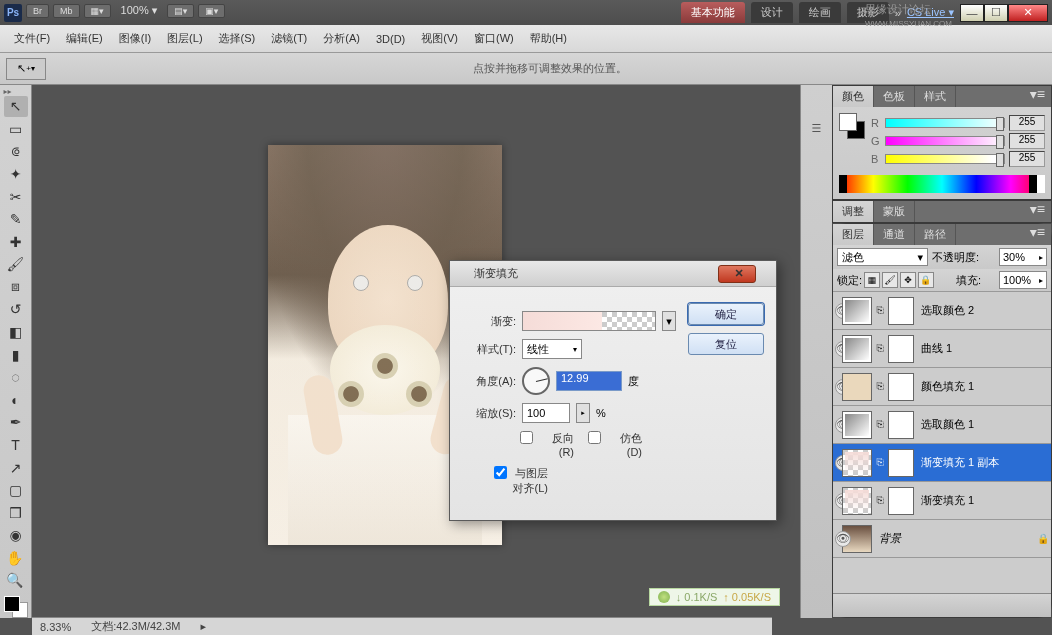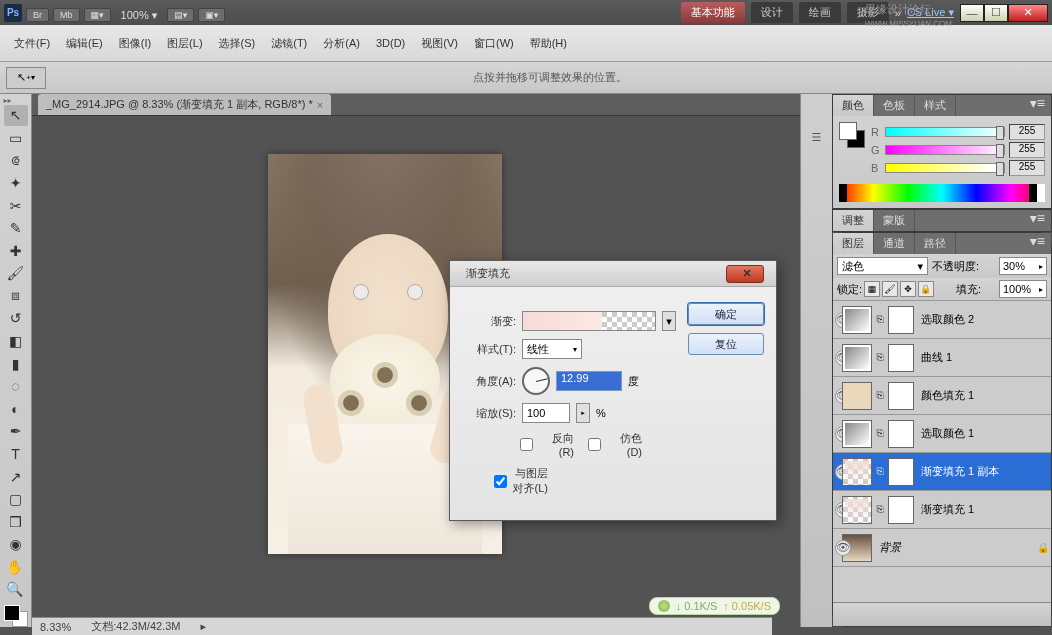--- a/index.html
+++ b/index.html
@@ -1,34 +1,34 @@
 <!DOCTYPE html>
 <html><head>
 <meta charset="utf-8">
 <style>
 * { margin: 0; padding: 0; box-sizing: border-box; font-family: "Microsoft YaHei", Tahoma, sans-serif; font-size: 11px; }
 body { width: 1052px; height: 635px; background: #535353; overflow: hidden; position: relative; }
 
 
 .titlebar { height: 25px; background: linear-gradient(#5a5a5a,#4d4d4d); display: flex; align-items: center; justify-content: space-between; padding: 0 4px; }
-.tb-left { display: flex; align-items: flex-end; gap: 4px; }
+.tb-left { display: flex; align-items: flex-start; gap: 4px; }
 .ps-icon { width: 18px; height: 18px; background: #1a2b4a; color: #8ab4f8; font-weight: bold; display: flex; align-items: center; justify-content: center; font-size: 10px; border-radius: 2px; }
 .tb-btn { background: #6d6d6d; border: 1px solid #444; color: #ddd; padding: 1px 6px; font-size: 9px; border-radius: 2px; }
 .zoom-sel { color: #ddd; padding: 0 6px; }
 .tb-right { display: flex; align-items: center; gap: 6px; }
 .workspace-tab { padding: 3px 10px; color: #ccc; background: #3a3a3a; border-radius: 3px 3px 0 0; }
 .workspace-tab.active { background: linear-gradient(#b85d5d,#8a3a3a); color: #fff; }
 .cslive { color: #9bc4ff; text-decoration: underline; }
 .win-btn { width: 24px; height: 18px; border: 1px solid #222; display: inline-flex; align-items: center; justify-content: center; color: #444; }
 .win-min { background: linear-gradient(#fff,#d0d0b0); }
 .win-max { background: linear-gradient(#fff,#d0d0b0); }
 .win-close { background: linear-gradient(#f88,#c02020); color: #fff; width: 40px; }
 .watermark { position: absolute; top: 2px; right: 100px; color: #999; font-size: 10px; }
 
-.menubar { height: 37px; background: linear-gradient(#e8e8e8,#d8d8d8); display: flex; align-items: center; padding: 0 6px; gap: 0; border-bottom: 1px solid #999; }
+.menubar { height: 28px; background: linear-gradient(#e8e8e8,#d8d8d8); display: flex; align-items: center; padding: 0 6px; gap: 0; border-bottom: 1px solid #999; }
 .menu-item { padding: 2px 8px; color: #333; }
 
 .optionsbar { height: 32px; background: linear-gradient(#d6d6d6,#c8c8c8); display: flex; align-items: center; padding: 0 6px; border-bottom: 1px solid #888; }
 .tool-preset { width: 40px; height: 22px; background: #ccc; border: 1px solid #888; display: flex; align-items: center; justify-content: center; margin-right: 8px; }
 .opt-text { flex: 1; text-align: center; color: #555; }
 
 
 .main { display: flex; height: calc(100% - 102px); }
 .toolbox { width: 32px; background: linear-gradient(#d2d2d2,#c8c8c8); display: flex; flex-direction: column; align-items: center; padding-top: 2px; border-right: 1px solid #888; }
 .tool { width: 24px; height: 22px; margin: 1px 0; display: flex; align-items: center; justify-content: center; color: #333; font-size: 14px; border-radius: 2px; cursor: pointer; }
@@ -51,21 +51,21 @@
 .mask { position: absolute; top: 180px; left: 62px; width: 110px; height: 90px; background: radial-gradient(ellipse, #faf6ec 0%, #f0e8d4 80%); border-radius: 50%; }
 .filter { position: absolute; width: 26px; height: 26px; background: radial-gradient(circle, #6a5438 40%, #d0c8a8 45%, #d0c8a8 100%); border-radius: 50%; }
 .filter.l { bottom: 8px; left: 8px; }
 .filter.r { bottom: 8px; right: 8px; }
 .filter.c { top: 28px; left: 42px; }
 .hands { position: absolute; top: 230px; left: 40px; width: 30px; height: 80px; background: #f0dcc8; border-radius: 20px; transform: rotate(-10deg); }
 .hands.r2 { left: auto; right: 35px; transform: rotate(15deg); }
 .body { position: absolute; bottom: 0; left: 20px; right: 20px; height: 130px; background: linear-gradient(#f8f4ee,#ece4d8); }
 .oh { position:absolute; inset:0; background:linear-gradient(rgba(255,248,232,.25),rgba(255,248,232,.1)); }
 
-.status-net { position: absolute; bottom: 12px; right: 20px; background: #eef6e8; border: 1px solid #b8d8a0; border-radius: 8px; padding: 2px 8px; color: #5a7a48; font-size: 10px; display:flex; gap:6px; align-items:center;}
+.status-net { position: absolute; bottom: 12px; right: 20px; background: #eef6e8; border: 1px solid #b8d8a0; border-radius: 0; padding: 2px 8px; color: #5a7a48; font-size: 10px; display:flex; gap:6px; align-items:center;}
 .status-net .g { width:12px;height:12px;background:radial-gradient(#c0e080,#80b050);border-radius:50%;}
 
 .bottom-status { position:absolute; bottom:0; left:32px; right:280px; height:18px; background:#d6d6d6; border-top:1px solid #888; display:flex; align-items:center; padding:0 8px; gap:20px; color:#444; font-size:10px;}
 
 
 .right { width: 252px; background: #4a4a4a; display: flex; }
 .dock-strip { width: 32px; background: linear-gradient(#cfcfcf,#c0c0c0); border-left:1px solid #888; display:flex; flex-direction:column; align-items:center; padding-top:28px;}
 .dock-icon { width:22px; height:22px; margin:4px 0; display:flex;align-items:center;justify-content:center; color:#555;}
 .panels { flex:1; display:flex; flex-direction:column; background:#4a4a4a;}
 .panel { background: linear-gradient(#d4d4d4,#c9c9c9); border: 1px solid #3a3a3a; margin: 0; }
@@ -110,42 +110,42 @@
 .lthumb.checker{background:repeating-conic-gradient(#fff 0 25%,#ccc 0 50%) 0 0/10px 10px;}
 .masklink{ width:10px; text-align:center; font-size:9px;}
 .lmask { width:26px;height:28px;border:1px solid #666;background:#fff;}
 .lname { flex:1; padding-left:4px; font-size:11px;}
 .lock-ind { width:12px; font-size:10px; color:#666;}
 .bg-thumb{width:30px;height:28px;border:1px solid #666;background:linear-gradient(#6a5040,#e8d8c0);}
 .layer-bottom{height:24px;background:linear-gradient(#d4d4d4,#c0c0c0);border-top:1px solid #888;}
 
 
 .dialog { position: absolute; top: 260px; left: 449px; width: 328px; background: linear-gradient(#f0f0f0,#e4e4e4); border: 1px solid #5a5a5a; box-shadow: 3px 3px 12px rgba(0,0,0,.4); }
-.dlg-title { height: 26px; background: linear-gradient(#e8e8e8,#cfcfcf); display:flex; align-items:center; justify-content:space-between; padding:0 12px; border-bottom:1px solid #aaa;}
+.dlg-title { height: 26px; background: linear-gradient(#e8e8e8,#cfcfcf); display:flex; align-items:center; justify-content:space-between; padding:0 20px; border-bottom:1px solid #aaa;}
 .dlg-title span { color:#333; padding-left:4px;}
 .close-btn { width:38px; height:18px; background:linear-gradient(#e07860,#c03820); border:1px solid #803018; border-radius:3px; color:#fff; display:flex;align-items:center;justify-content:center;font-weight:bold;}
 .dlg-body { padding: 16px 12px; display:flex; gap:12px;}
 .dlg-left { flex:1;}
 .dlg-right { width:76px; display:flex;flex-direction:column;gap:8px;}
 .dlg-btn { height:22px; border:1px solid #6a8ab0; border-radius:3px; background:linear-gradient(#eaf2fc,#d0e0f4); color:#224; text-align:center; line-height:20px; cursor:pointer;}
 .dlg-btn.default { box-shadow: 0 0 0 1px #3a6ab0;}
 .row { display:flex; align-items:center; margin:8px 0; gap:6px;}
 .row label{ width:54px; text-align:right; color:#333;}
 .grad-swatch { flex:1; height:20px; border:1px solid #888; background:linear-gradient(90deg,#f5dcd8,#fce8e4 60%),repeating-conic-gradient(#fff 0 25%,#ccc 0 50%) 0 0/10px 10px; background-blend-mode:normal; position:relative;}
 .grad-swatch::after{content:'';position:absolute;right:0;top:0;bottom:0;width:40%;background:repeating-conic-gradient(#fff 0 25%,#ccc 0 50%) 0 0/10px 10px;}
 .grad-dd{ width:14px;height:20px;border:1px solid #888;background:#e0e0e0;display:flex;align-items:center;justify-content:center;}
 .combo { width:60px;height:20px;border:1px solid #888;background:#fff;display:flex;align-items:center;justify-content:space-between;padding:0 4px;}
 .combo::after{content:'▾';font-size:8px;}
 .angle-dial{width:28px;height:28px;border:2px solid #666;border-radius:50%;position:relative;background:#f8f8f8;}
 .angle-dial::after{content:'';position:absolute;top:50%;left:50%;width:12px;height:1px;background:#333;transform-origin:left;transform:rotate(-13deg);}
 .num-input{width:66px;height:20px;border:1px solid #7a9ac8;background:#fff;padding:0 4px;}
 .num-input.sel{background:#3a6dd4;color:#fff;}
 .spin{width:48px;height:20px;border:1px solid #888;background:#fff;display:flex;align-items:center;padding:0 4px;}
 .spin-btn{width:14px;height:20px;border:1px solid #888;background:#e0e0e0;display:flex;align-items:center;justify-content:center;font-size:7px;}
-.chk{display:flex;align-items:center;gap:4px;}
+.chk{display:flex;gap:4px;}
 .chk input{width:13px;height:13px;}
 </style>
 </head>
 <body>
 
 <div class="titlebar">
   <div class="tb-left">
     <div class="ps-icon">Ps</div>
     <span class="tb-btn">Br</span>
     <span class="tb-btn">Mb</span>
@@ -217,26 +217,20 @@
     <div class="tool">◉</div>
     <div class="tool">✋</div>
     <div class="tool">🔍</div>
     <div class="fgbg">
         <div class="bg"></div>
         <div class="fg"></div>
       </div>
   </div>
 
   <div class="canvas-area">
-    <div class="doc-tabs">
-      <div class="doc-tab">
-        <span>_MG_2914.JPG @ 8.33% (渐变填充 1 副本, RGB/8*) *</span>
-        <span class="x">×</span>
-      </div>
-    </div>
     <div class="canvas">
       <div class="portrait">
         <div class="body"></div>
         <div class="hair"></div>
         <div class="face">
             <div class="eye l"></div>
             <div class="eye r"></div>
           </div>
         <div class="hands"></div>
           <div class="hands r2"></div>

